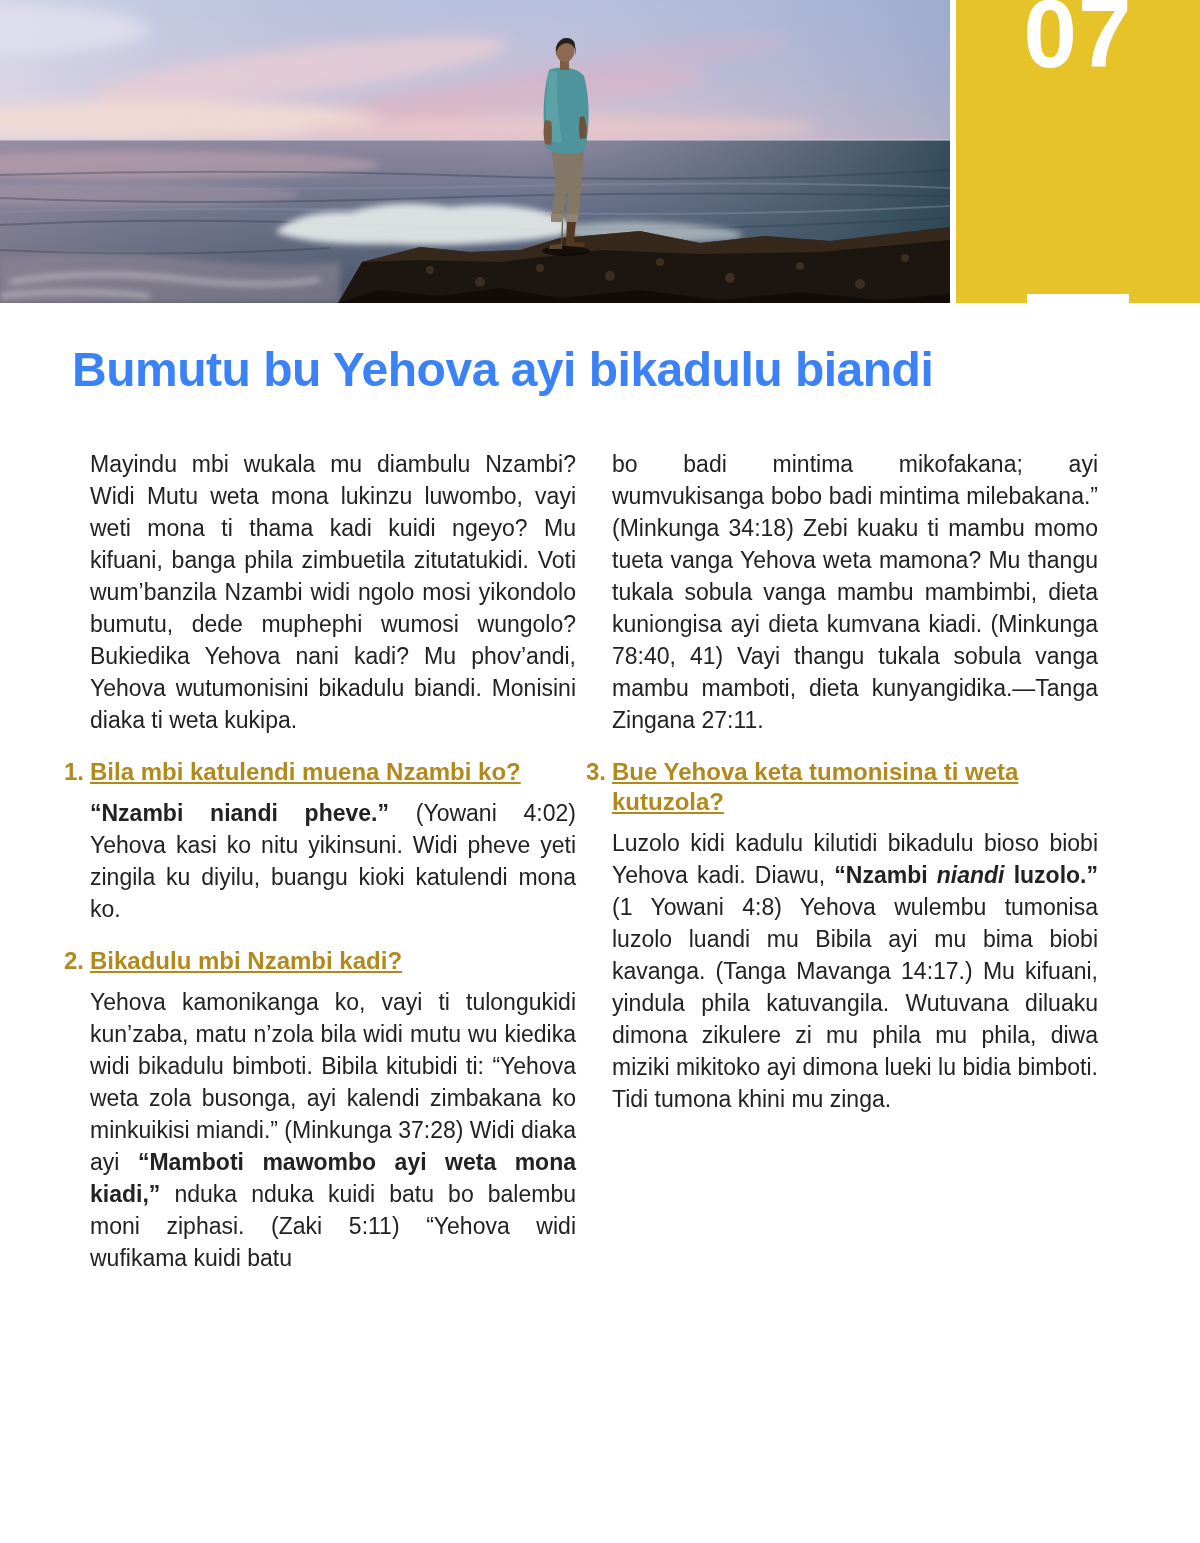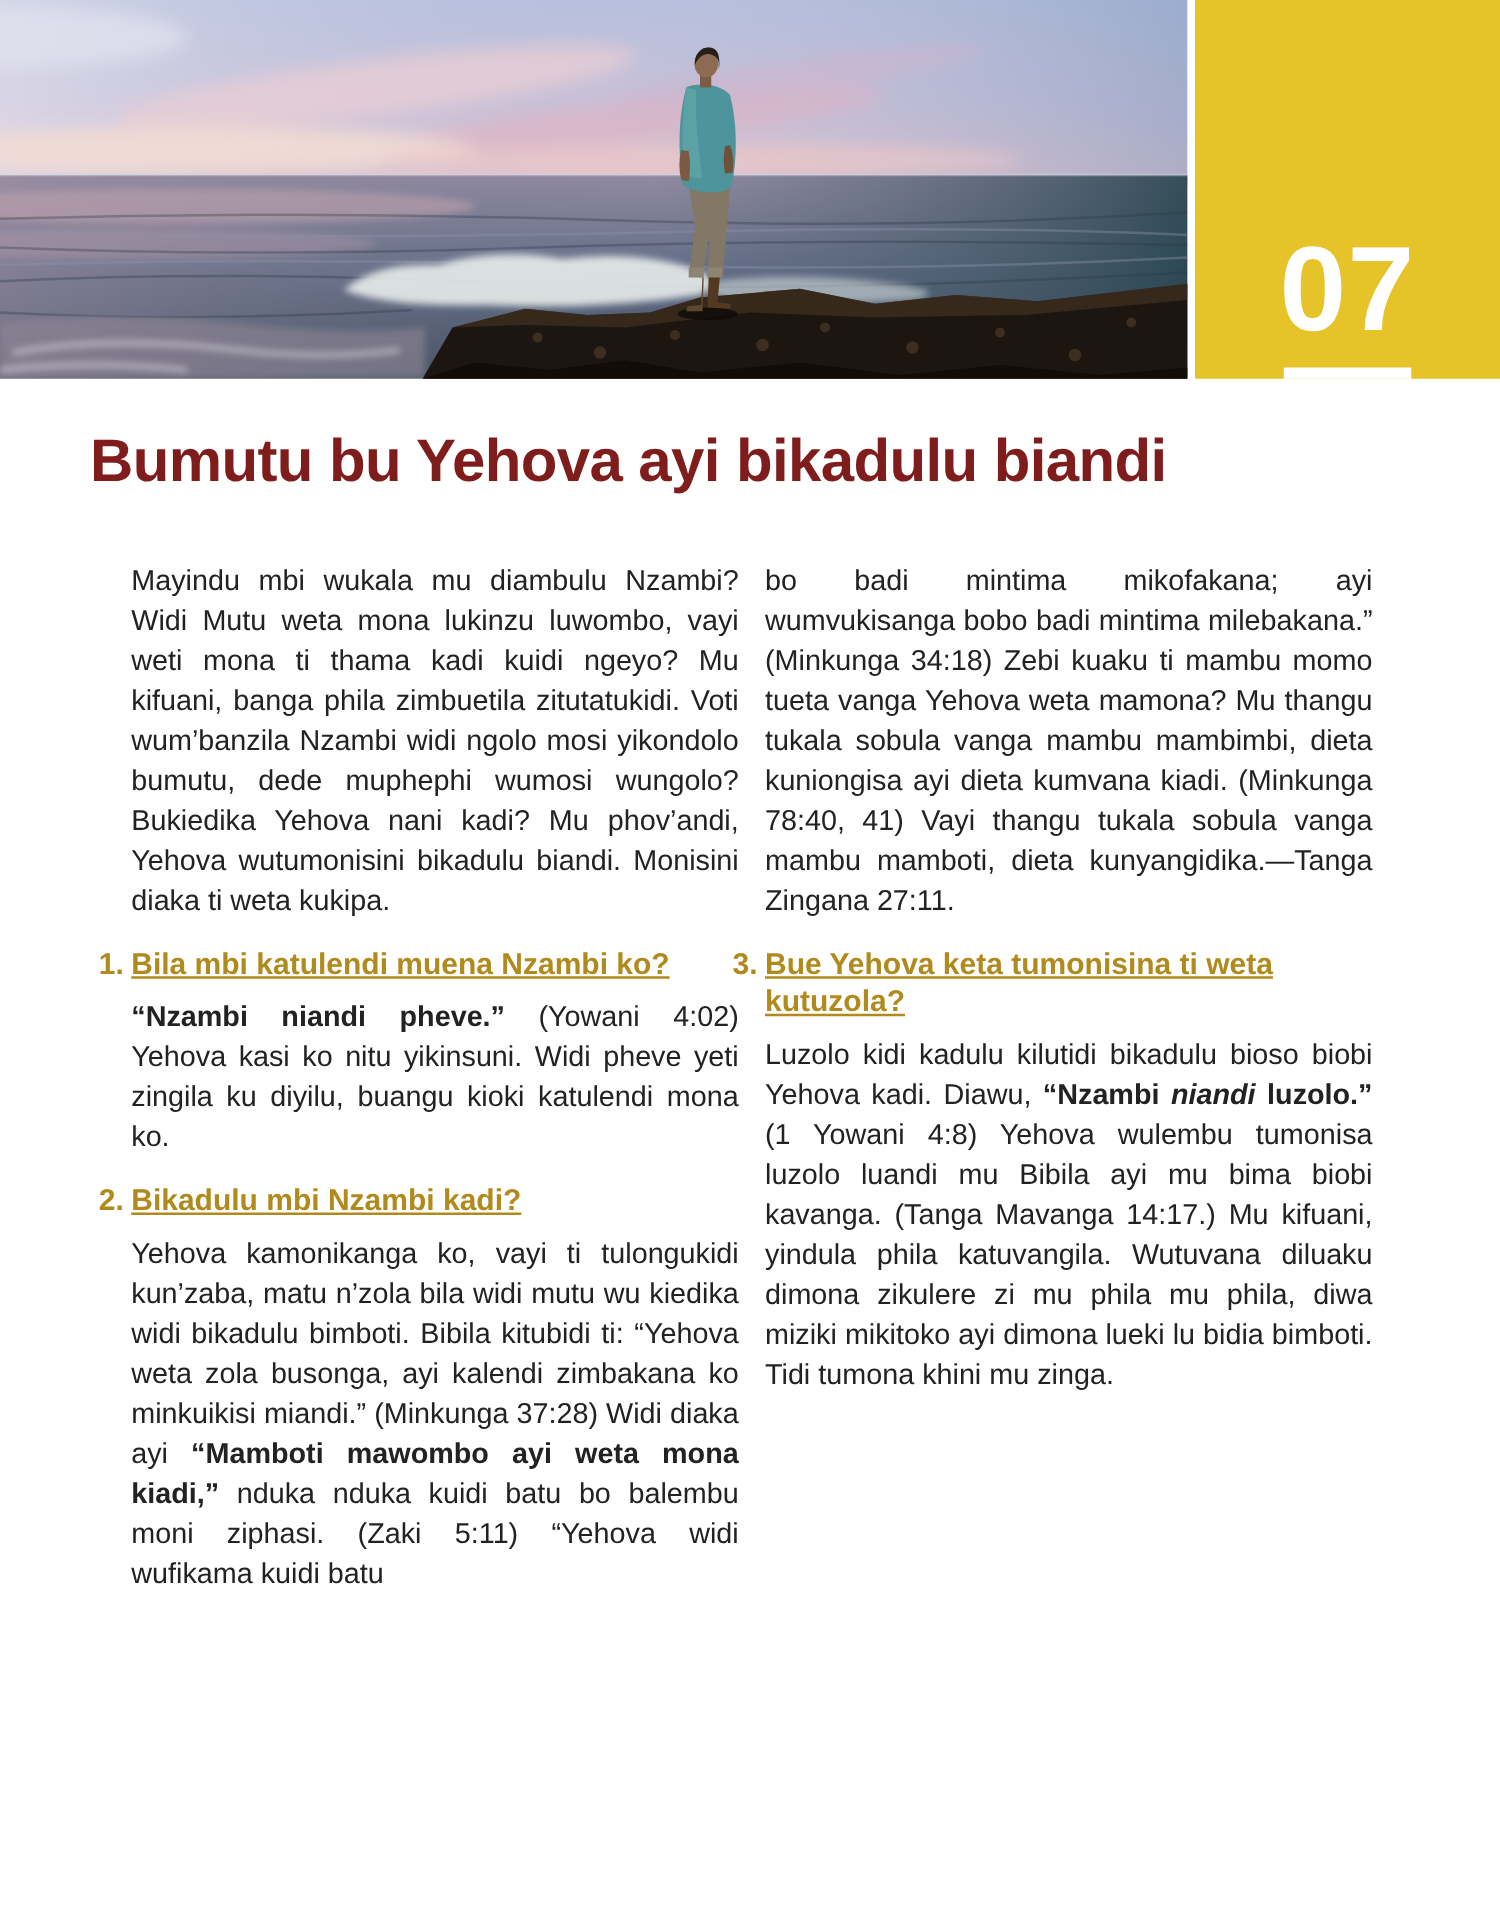--- a/index.html
+++ b/index.html
@@ -9,31 +9,31 @@
     --number-color:#ffffff;
   }
   html,body{margin:0;padding:0;background:#ffffff;}
   body{font-family:"Liberation Sans", sans-serif; color:var(--text-color);}
   .page{position:relative;width:1200px;height:1543px;background:#ffffff;overflow:hidden;}
 
   
   .photo-wrap{position:absolute;left:0;top:0;width:950px;height:303px;}
   .photo-wrap svg{display:block;}
   .lesson-box{position:absolute;left:956px;top:0;width:244px;height:303px;
-    background:var(--block-gold);display:flex;flex-direction:column;align-items:center;justify-content:flex-end;}
+    background:var(--block-gold);display:flex;flex-direction:column;align-items:center;justify-content:space-between;}
   .lesson-number{font-size:96px;font-weight:700;color:var(--number-color);line-height:1;letter-spacing:1px;margin-top:-14px;}
   .lesson-underline{width:102px;height:9px;background:var(--number-color);margin-top:14px;}
 
   
   .page-title{position:absolute;left:72px;top:344px;width:1070px;margin:0;
-    font-size:48px;font-weight:700;letter-spacing:-0.5px;color:#7f1d1d;line-height:1.1;}
+    font-size:48px;font-weight:700;letter-spacing:-0.5px;color:#3b82f6;line-height:1.1;}
 
   
   .col{position:absolute;top:448px;width:512px;font-size:23px;line-height:32px;}
-  .col1{left:79px;}
+  .col1{left:64px;}
   .col2{left:586px;}
   .para{margin:0 0 0 26px;text-align:justify;}
   .qhead{display:flex;margin:21px 0 10px 0;font-size:24px;line-height:30px;font-weight:700;color:var(--heading-gold);}
   .qnum{flex:none;width:26px;}
   .qlabel{flex:1;text-decoration:underline;}
 </style>
 </head>
 <body>
 
 <div class="page">

